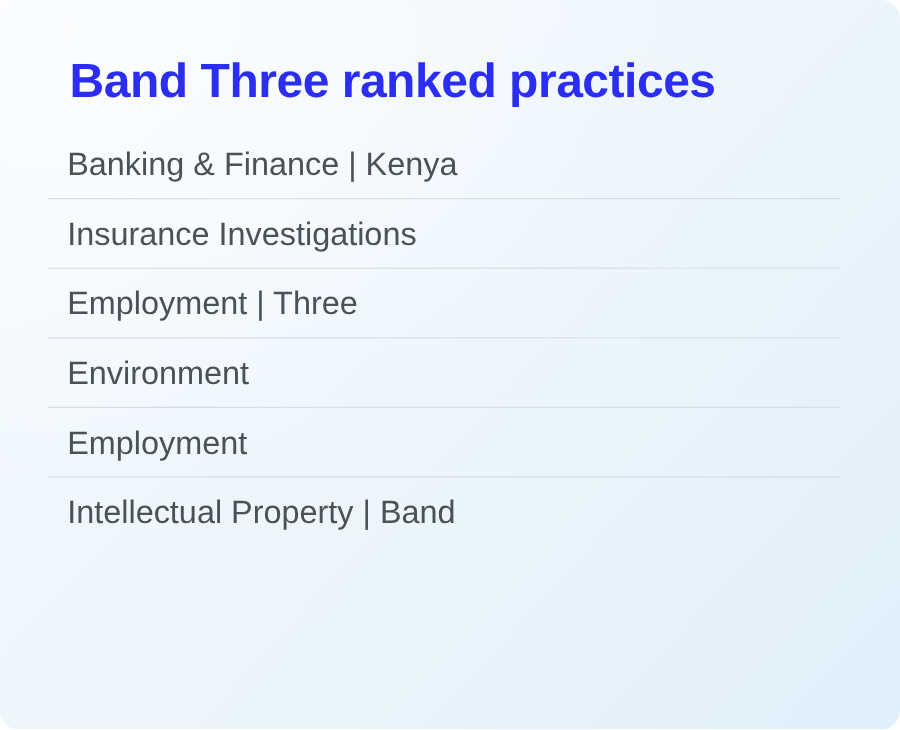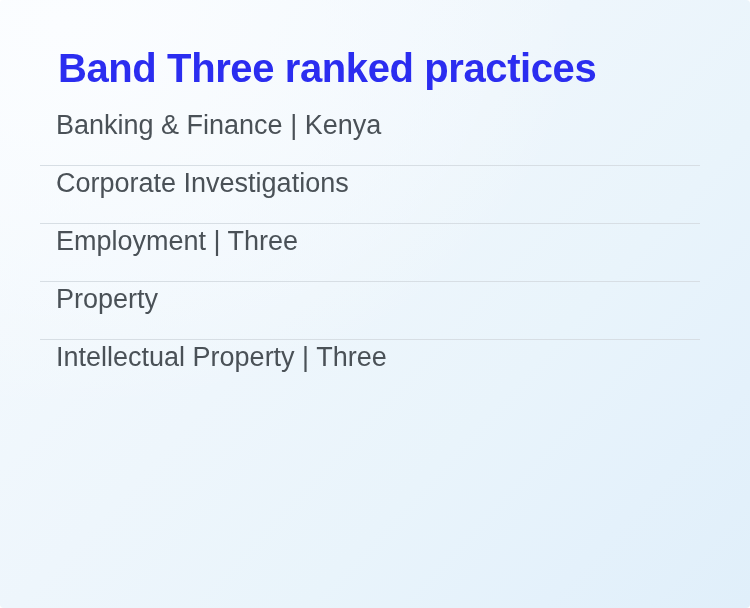--- a/index.html
+++ b/index.html
@@ -18,21 +18,21 @@
   }
 
   
   .practice-card {
     position: absolute;
     left: 0;
     top: 0;
     width: 750px;
     height: 608px;
     box-sizing: border-box;
-    border-radius: 4px;
+    border-radius: 16px;
     background:
       radial-gradient(120% 110% at 8% 4%, #fbfdff 0%, rgba(251,253,255,0) 58%),
       linear-gradient(133deg,
         #f7fbfe 0%,
         #f2f8fd 22%,
         #eef6fc 44%,
         #e9f4fb 66%,
         #e4f1fb 84%,
         #e0effa 100%);
     padding: 0 40px;
@@ -59,21 +59,21 @@
     width: 660px;
     list-style: none;
     margin: 0;
     padding: 0;
   }
 
   .practice-item {
     position: relative;
     height: 58px;
     display: flex;
-    align-items: flex-start;
+    align-items: center;
     box-sizing: border-box;
     padding-left: 16px;
     border-bottom: 1px solid #d7dee4;
   }
 
   .practice-item:last-child {
     border-bottom: none;
   }
 
   .practice-label {
@@ -90,27 +90,30 @@
 <div class="screen">
   <div class="practice-card">
 
     <h1 class="card-title">Band Three ranked practices</h1>
 
     <ul class="practice-list">
       <li class="practice-item">
         <span class="practice-label">Banking &amp; Finance | Kenya</span>
       </li>
       <li class="practice-item">
-        <span class="practice-label">Corporate Investigations</span>
+        <span class="practice-label">Insurance Investigations</span>
       </li>
       <li class="practice-item">
         <span class="practice-label">Employment | Three</span>
       </li>
       <li class="practice-item">
-        <span class="practice-label">Property</span>
+        <span class="practice-label">Environment</span>
       </li>
       <li class="practice-item">
-        <span class="practice-label">Intellectual Property | Three</span>
+        <span class="practice-label">Employment</span>
+      </li>
+      <li class="practice-item">
+        <span class="practice-label">Intellectual Property | Band</span>
       </li>
     </ul>
 
   </div>
 </div>
 
 </body></html>

